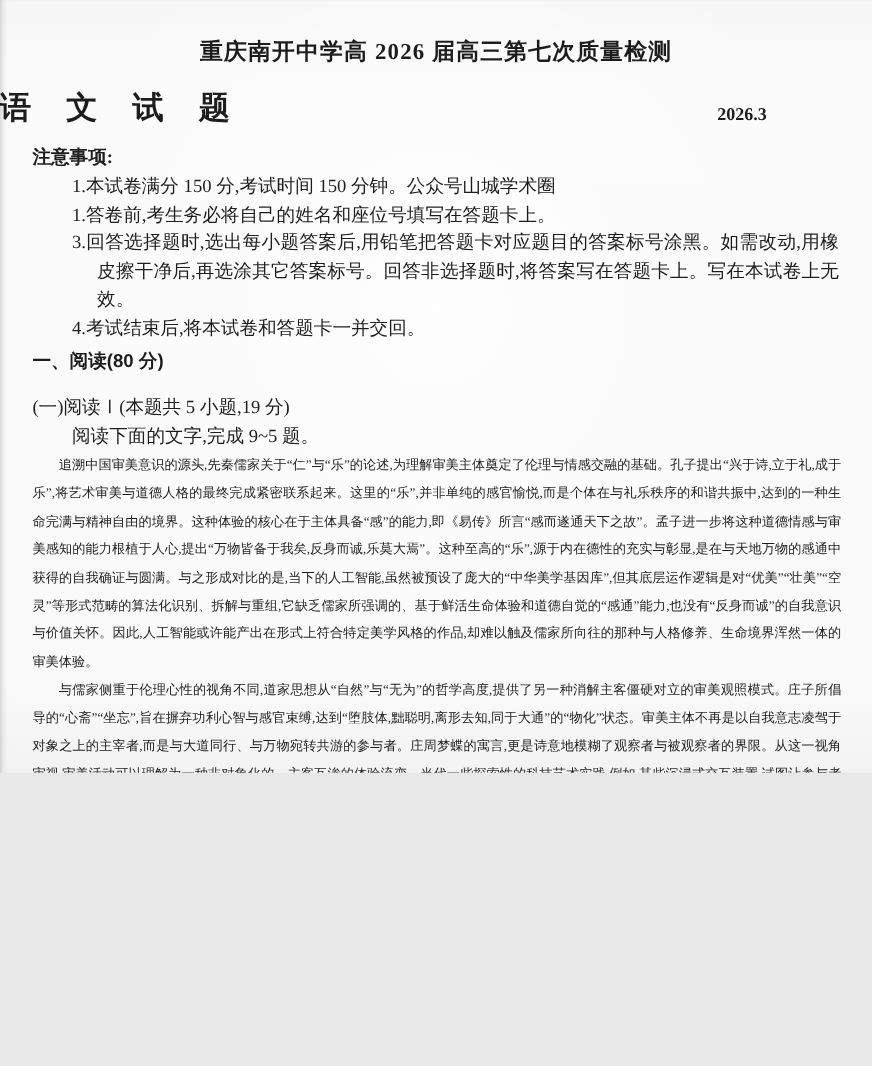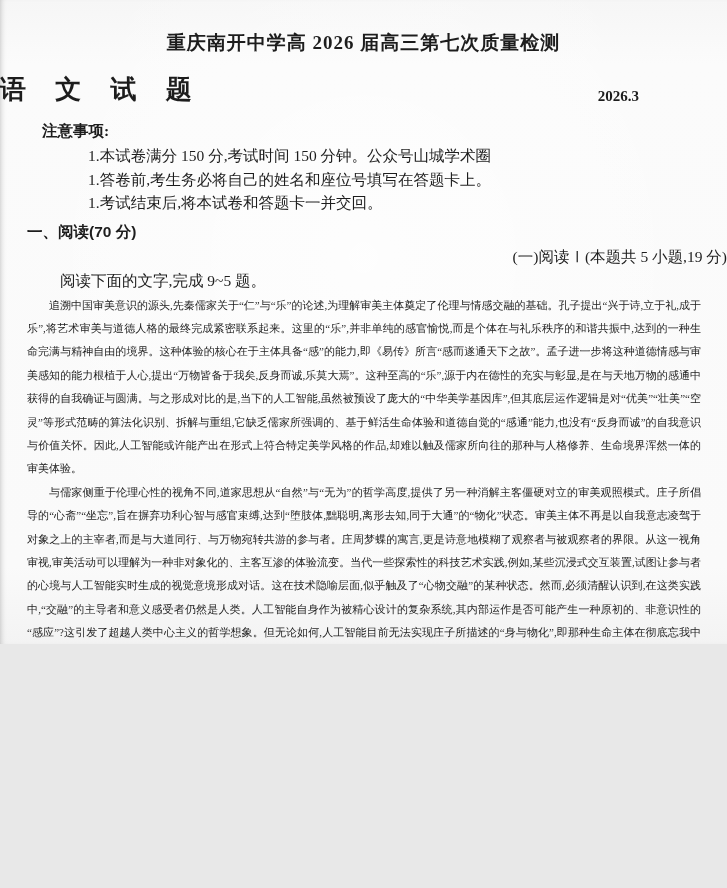--- a/index.html
+++ b/index.html
@@ -43,48 +43,46 @@
   }
   .exam-date{
     position:absolute;
     right:88px;
     bottom:3px;
     font-size:15px;
     font-weight:700;
     font-family:"Liberation Serif", serif;
   }
   .notices-heading{
-    margin:13px 0 0 42px;
+    margin:13px 0 0 27px;
     font-size:15.5px;
     font-weight:700;
     font-family:Liberation Serif, serif;
   }
   .notice-list{
     margin:2px 28px 0 60px;
     font-size:15.5px;
     line-height:23.5px;
     text-align:justify;
   }
   .notice-item{
     padding-left:1.35em;
     text-indent:-1.35em;
-    margin-left:28px;
   }
   .section-heading{
     margin:5px 0 0 27px;
     font-size:15.5px;
     font-weight:700;
     line-height:24px;
     font-family:"Liberation Sans", sans-serif;
   }
   .subsection-heading{
-    margin:1px 0 0 27px;
+    margin:14px 0 0 27px;
     font-size:15.5px;
     line-height:24px;
-    text-align:right;
   }
   .reading-instruction{
     margin:0 0 0 60px;
     font-size:15.5px;
     line-height:24px;
   }
   .passage{
     margin:1px 26px 0 27px;
     font-size:11px;
     line-height:23.4px;
@@ -117,24 +115,25 @@
   <div class="title-row">
     <div class="exam-title">语 文 试 题</div>
     <div class="exam-date">2026.3</div>
   </div>
 
   <div class="notices-heading">注意事项:</div>
 
   <div class="notice-list">
     <div class="notice-item">1.本试卷满分 150 分,考试时间 150 分钟。公众号山城学术圈</div>
     <div class="notice-item">1.答卷前,考生务必将自己的姓名和座位号填写在答题卡上。</div>
-    <div class="notice-item">1.考试结束后,将本试卷和答题卡一并交回。</div>
+    <div class="notice-item">3.回答选择题时,选出每小题答案后,用铅笔把答题卡对应题目的答案标号涂黑。如需改动,用橡皮擦干净后,再选涂其它答案标号。回答非选择题时,将答案写在答题卡上。写在本试卷上无效。</div>
+    <div class="notice-item">4.考试结束后,将本试卷和答题卡一并交回。</div>
   </div>
 
-  <div class="section-heading">一、阅读(70 分)</div>
+  <div class="section-heading">一、阅读(80 分)</div>
 
   <div class="subsection-heading">(一)阅读Ⅰ(本题共 5 小题,19 分)</div>
 
   <div class="reading-instruction">阅读下面的文字,完成 9~5 题。</div>
 
   <div class="passage">
     <p>追溯中国审美意识的源头,先秦儒家关于“仁”与“乐”的论述,为理解审美主体奠定了伦理与情感交融的基础。孔子提出“兴于诗,立于礼,成于乐”,将艺术审美与道德人格的最终完成紧密联系起来。这里的“乐”,并非单纯的感官愉悦,而是个体在与礼乐秩序的和谐共振中,达到的一种生命完满与精神自由的境界。这种体验的核心在于主体具备“感”的能力,即《易传》所言“感而遂通天下之故”。孟子进一步将这种道德情感与审美感知的能力根植于人心,提出“万物皆备于我矣,反身而诚,乐莫大焉”。这种至高的“乐”,源于内在德性的充实与彰显,是在与天地万物的感通中获得的自我确证与圆满。与之形成对比的是,当下的人工智能,虽然被预设了庞大的“中华美学基因库”,但其底层运作逻辑是对“优美”“壮美”“空灵”等形式范畴的算法化识别、拆解与重组,它缺乏儒家所强调的、基于鲜活生命体验和道德自觉的“感通”能力,也没有“反身而诚”的自我意识与价值关怀。因此,人工智能或许能产出在形式上符合特定美学风格的作品,却难以触及儒家所向往的那种与人格修养、生命境界浑然一体的审美体验。</p>
     <p>与儒家侧重于伦理心性的视角不同,道家思想从“自然”与“无为”的哲学高度,提供了另一种消解主客僵硬对立的审美观照模式。庄子所倡导的“心斋”“坐忘”,旨在摒弃功利心智与感官束缚,达到“堕肢体,黜聪明,离形去知,同于大通”的“物化”状态。审美主体不再是以自我意志凌驾于对象之上的主宰者,而是与大道同行、与万物宛转共游的参与者。庄周梦蝶的寓言,更是诗意地模糊了观察者与被观察者的界限。从这一视角审视,审美活动可以理解为一种非对象化的、主客互渗的体验流变。当代一些探索性的科技艺术实践,例如,某些沉浸式交互装置,试图让参与者的心境与人工智能实时生成的视觉意境形成对话。这在技术隐喻层面,似乎触及了“心物交融”的某种状态。然而,必须清醒认识到,在这类实践中,“交融”的主导者和意义感受者仍然是人类。人工智能自身作为被精心设计的复杂系统,其内部运作是否可能产生一种原初的、非意识性的“感应”?这引发了超越人类中心主义的哲学想象。但无论如何,人工智能目前无法实现庄子所描述的“身与物化”,即那种生命主体在彻底忘我中与对象世界融为一体的体验。它缺乏一个具有意向性</p>
   </div>
 

